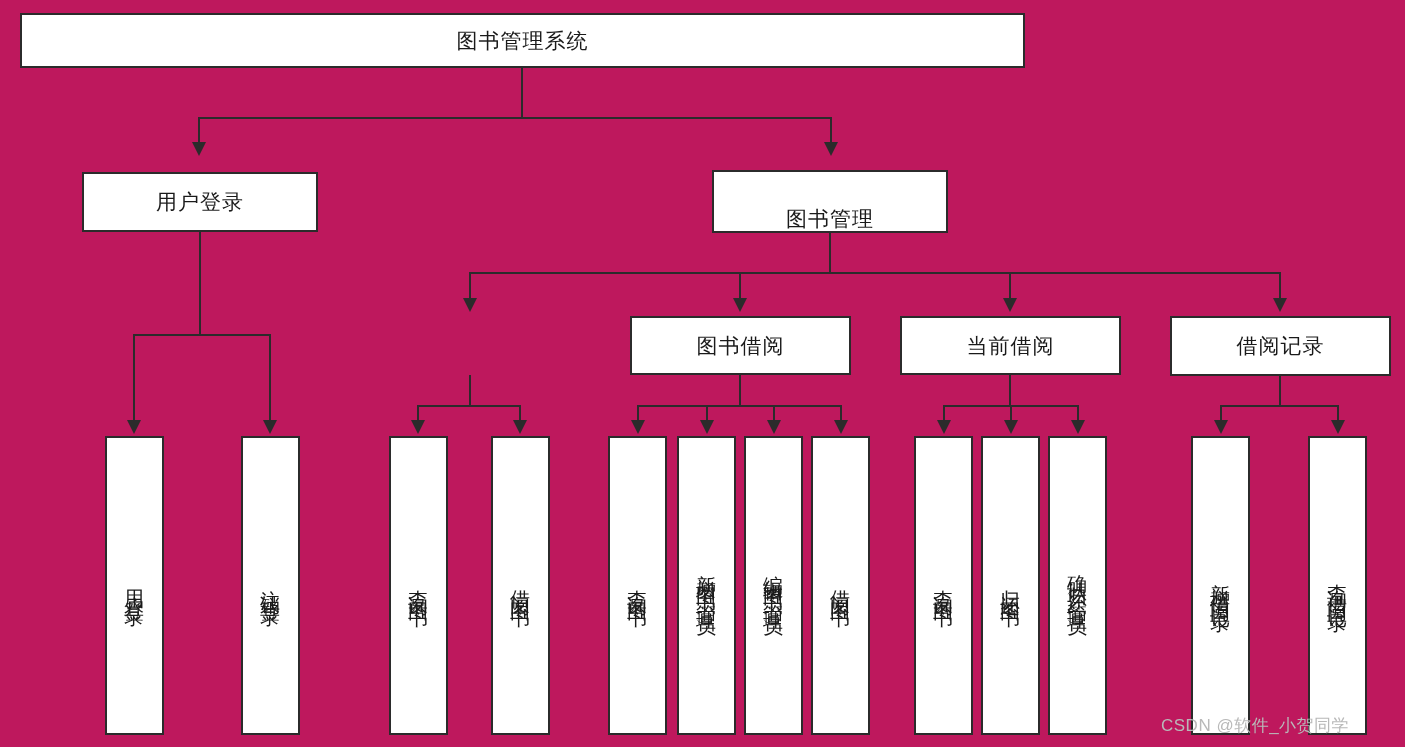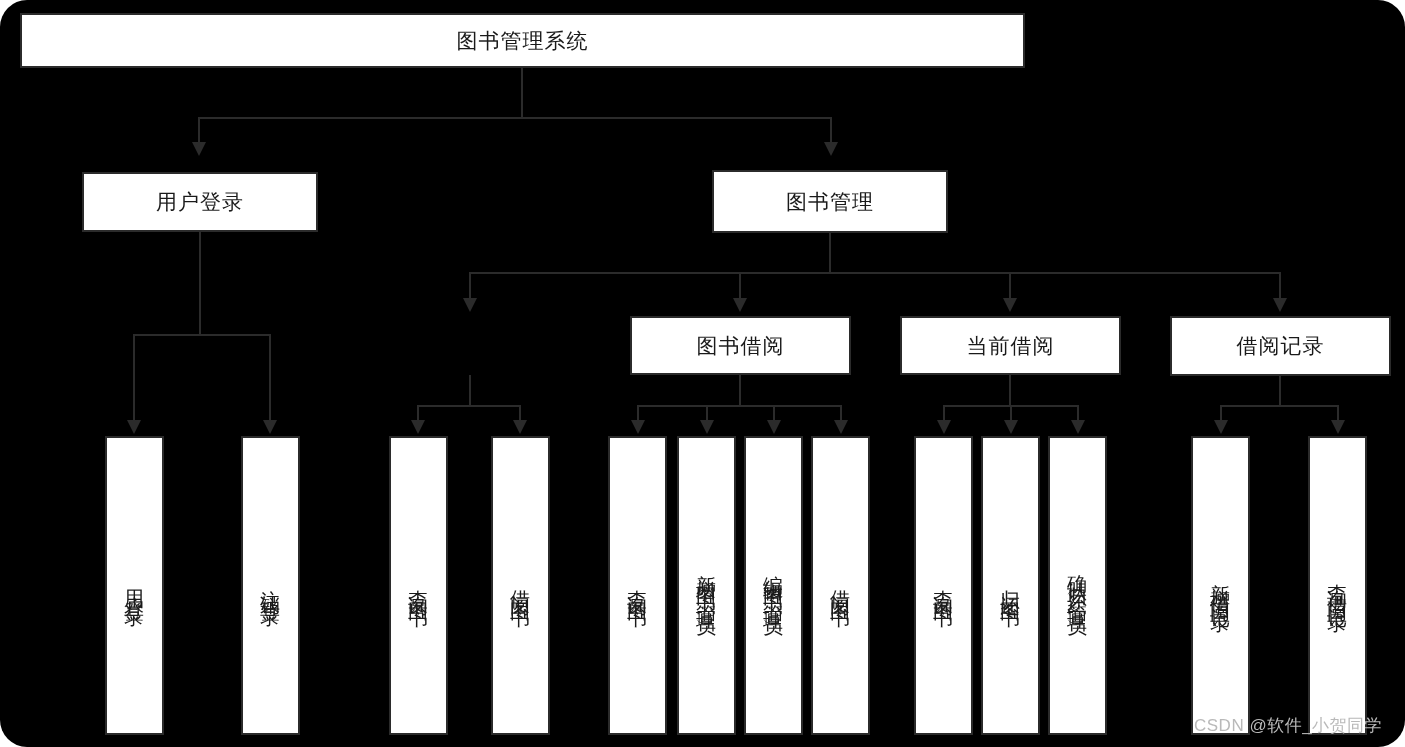--- a/index.html
+++ b/index.html
@@ -5,23 +5,22 @@
 <style>
   html,body{margin:0;padding:0;background:#ffffff;}
   body{
     font-family:"Liberation Sans","DejaVu Sans",sans-serif;
     color:#1a1a1a;
   }
   #canvas{
     position:relative;
     width:1405px;
     height:747px;
-    background:#000000;
+    background:#be185d;
     overflow:hidden;
-    border-radius:27px;
   }
   
   .node{
     position:absolute;
     box-sizing:border-box;
     background:#ffffff;
     border:2px solid #2b2b2b;
     display:flex;
     align-items:center;
     justify-content:center;
@@ -82,21 +81,21 @@
 
   <div class="ln v" style="left:198px;top:117px;width:2px;height:27px;"></div>
   <div class="arrow" style="left:192px;top:142px;"></div>
 
   <div class="ln v" style="left:830px;top:117px;width:2px;height:27px;"></div>
   <div class="arrow" style="left:824px;top:142px;"></div>
 
   <div class="node h" style="left:82px;top:172px;width:236px;height:60px;">
     <span>用户登录</span>
   </div>
-  <div class="node h" style="left:712px;top:170px;width:236px;height:63px;">
+  <div class="node h" style="left:712px;top:170px;width:236px;height:63px;align-items:flex-end;">
     <span>图书管理</span>
   </div>
 
   <div class="ln v" style="left:199px;top:232px;width:2px;height:102px;"></div>
   <div class="ln h" style="left:133px;top:334px;width:136px;height:2px;"></div>
   <div class="ln v" style="left:133px;top:334px;width:2px;height:88px;"></div>
   <div class="arrow" style="left:127px;top:420px;"></div>
   <div class="ln v" style="left:269px;top:334px;width:2px;height:88px;"></div>
   <div class="arrow" style="left:263px;top:420px;"></div>
 
@@ -196,15 +195,15 @@
     <span class="vtext">确认归还（管理员）</span>
   </div>
 
   <div class="node v" style="left:1191px;top:436px;width:59px;height:299px;">
     <span class="vtext">新增借阅记录</span>
   </div>
   <div class="node v" style="left:1308px;top:436px;width:59px;height:299px;">
     <span class="vtext">查询借阅记录</span>
   </div>
 
-  <div id="watermark" style="left:1194px;top:714px;">CSDN @软件_小贺同学</div>
+  <div id="watermark" style="left:1161px;top:714px;">CSDN @软件_小贺同学</div>
 
 </div>
 
 </body></html>

